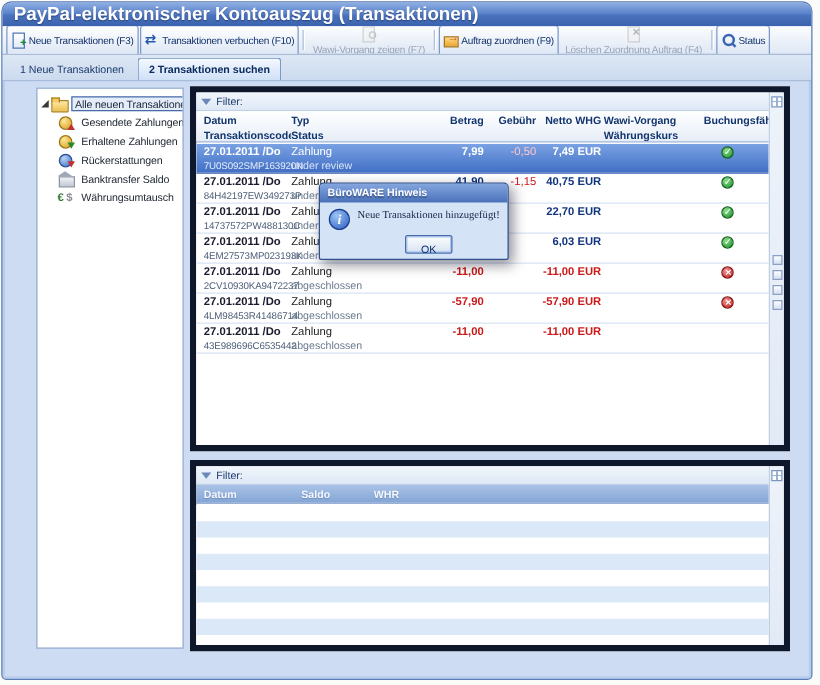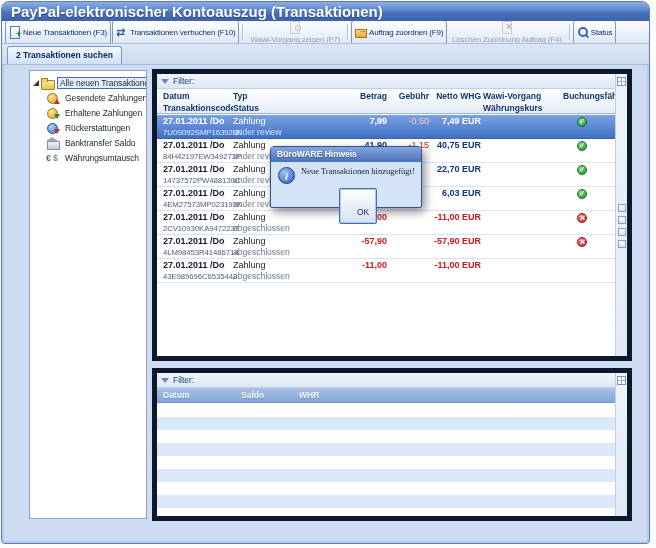--- a/index.html
+++ b/index.html
@@ -159,37 +159,37 @@
   
   .bhead { height:15px; background:linear-gradient(#aac2e6,#84a6d6); border-bottom:1px solid #7a98c8;
     display:grid; grid-template-columns:78px 58px 60px 1fr; padding-left:6px;
     font-size:8.5px; font-weight:bold; color:#f4f8fe; line-height:15px; margin-right:12px;
     text-shadow:0 1px 1px rgba(20,40,90,.25); }
   .b-body { position:absolute; top:31px; bottom:0; left:0; right:12px; background:#fff; overflow:hidden; }
   .stripe { height:13px; }
   .stripe:nth-child(even) { background:#dbe8f8; }
 
   
-  .dialog { position:absolute; left:268px; top:144px; width:152px; height:62px;
+  .dialog { position:absolute; left:253px; top:144px; width:152px; height:62px;
     border:1px solid #30518e; border-radius:4px 4px 2px 2px; background:#d4e4f6;
     box-shadow:3px 4px 10px rgba(0,0,25,.45); z-index:10; }
   .dialog-title { height:15px; background:linear-gradient(#84a6de,#4a72ba);
     border-radius:3px 3px 0 0; color:#fff; font-size:8.5px; font-weight:bold;
     line-height:15px; padding-left:6px; text-shadow:0 1px 1px rgba(0,0,30,.35); }
   .dialog-body { position:relative; padding:4px 6px 3px 30px; }
   .info-icon { position:absolute; left:7px; top:5px; width:17px; height:17px; border-radius:50%;
     background:radial-gradient(circle at 35% 30%,#9cc4f4,#2a5cc0); border:1px solid #1a3c90; }
   .info-icon::after { content:"i"; position:absolute; left:0; right:0; top:0; text-align:center;
     color:#fff; font-family:"Liberation Serif",serif; font-style:italic; font-weight:bold;
     font-size:11px; line-height:16px; }
   .dialog-msg { font-size:8.5px; color:#102040; line-height:10px; min-height:20px;font-family:Liberation Serif, serif; }
   .ok-btn { display:block; margin:2px auto 0; width:38px; height:15px; font-size:8.5px;
     font-family:inherit; color:#10306a; border:1px solid #4a6cae; border-radius:2px;
     background:linear-gradient(#fdfefe,#d6e2f2); box-shadow:0 0 0 1px #a8c6ee inset;
-    line-height:12px; cursor:pointer; padding:17px; }
+    line-height:12px; cursor:pointer; padding:4px; }
 </style>
 </head>
 <body>
 
 <div class="window">
   <div class="titlebar">
     <span class="title-text">PayPal-elektronischer Kontoauszug (Transaktionen)</span>
   </div>
 
   <div class="toolbar">
@@ -216,20 +216,21 @@
         <span class="tlabel">Löschen Zuordnung Auftrag (F4)</span>
       </div>
       <div class="tsep"></div>
       <div class="tbtn">
         <span class="ticon i-details-icon"></span>
         <span class="tlabel">Status</span>
       </div>
     </div>
 
   <div class="tabbar">
+      <div class="tab">1 Neue Transaktionen</div>
       <div class="tab active">2 Transaktionen suchen</div>
     </div>
 
   <div class="content">
 
     <div class="tree-panel">
         <div class="titem">
           <span class="texp"></span>
           <span class="nicon n-folder"></span>
           <span class="tlab sel">Alle neuen Transaktionen</span>

